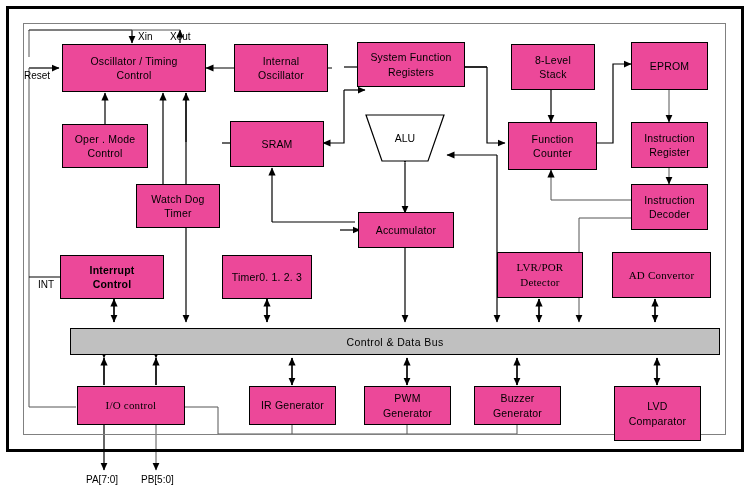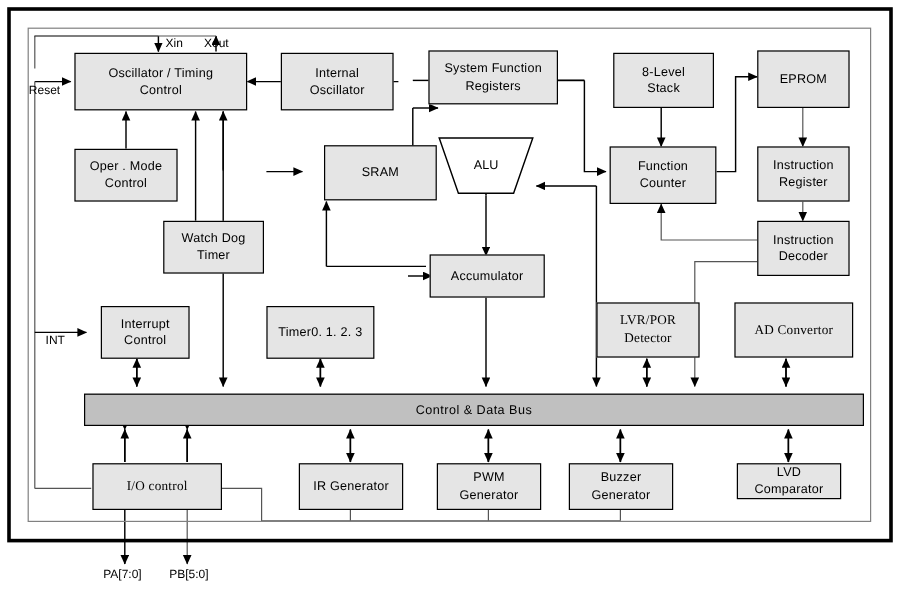--- a/index.html
+++ b/index.html
@@ -9,21 +9,21 @@
     width:750px;height:499px;
     background:#ffffff;
     font-family:"Liberation Sans", sans-serif;
     overflow:hidden;
   }
   #svg-layer{position:absolute;left:0;top:0;width:750px;height:499px;}
   .blk{
     position:absolute;
     box-sizing:border-box;
     border:1px solid #000000;
-    background:#e5e5e5;
+    background:#ec4899;
     display:flex;align-items:center;justify-content:center;
     text-align:center;
     font-family:"Liberation Sans", sans-serif;
     font-size:10.5px;
     line-height:1.35;
     color:#000000;
     z-index:3;
     letter-spacing:.2px;
   }
   .blk span{display:block;}
@@ -210,21 +210,21 @@
     </div>
   </div>
 
   <div class="blk" style="left:234px;top:44px;width:94px;height:48px;">
     <div>
       <span>Internal</span>
       <span>Oscillator</span>
     </div>
   </div>
 
-  <div class="blk" style="left:230px;top:121px;width:94px;height:46px;margin-left:40px;">
+  <div class="blk" style="left:230px;top:121px;width:94px;height:46px;">
     <div>
       <span>SRAM</span>
     </div>
   </div>
 
   <div class="blk" style="left:357px;top:42px;width:108px;height:45px;">
     <div>
       <span>System Function</span>
       <span>Registers</span>
     </div>
@@ -270,21 +270,21 @@
     </div>
   </div>
 
   <div class="blk" style="left:631px;top:184px;width:77px;height:46px;">
     <div>
       <span>Instruction</span>
       <span>Decoder</span>
     </div>
   </div>
 
-  <div class="blk" style="left:84px;top:255px;width:74px;height:44px;">
+  <div class="blk" style="left:60px;top:255px;width:104px;height:44px;font-weight:bold;">
     <div>
       <span>Interrupt</span>
       <span>Control</span>
     </div>
   </div>
 
   <div class="blk" style="left:222px;top:255px;width:90px;height:44px;">
     <div>
       <span>Timer0. 1. 2. 3</span>
     </div>
@@ -322,21 +322,21 @@
     </div>
   </div>
 
   <div class="blk" style="left:474px;top:386px;width:87px;height:39px;">
     <div>
       <span>Buzzer</span>
       <span>Generator</span>
     </div>
   </div>
 
-  <div class="blk" style="left:614px;top:386px;width:87px;height:30px;">
+  <div class="blk" style="left:614px;top:386px;width:87px;height:55px;">
     <div>
       <span>LVD</span>
       <span>Comparator</span>
     </div>
   </div>
 
   <div class="bus" style="left:70px;top:328px;width:650px;height:27px;">
     <span>Control &amp; Data Bus</span>
   </div>
 

